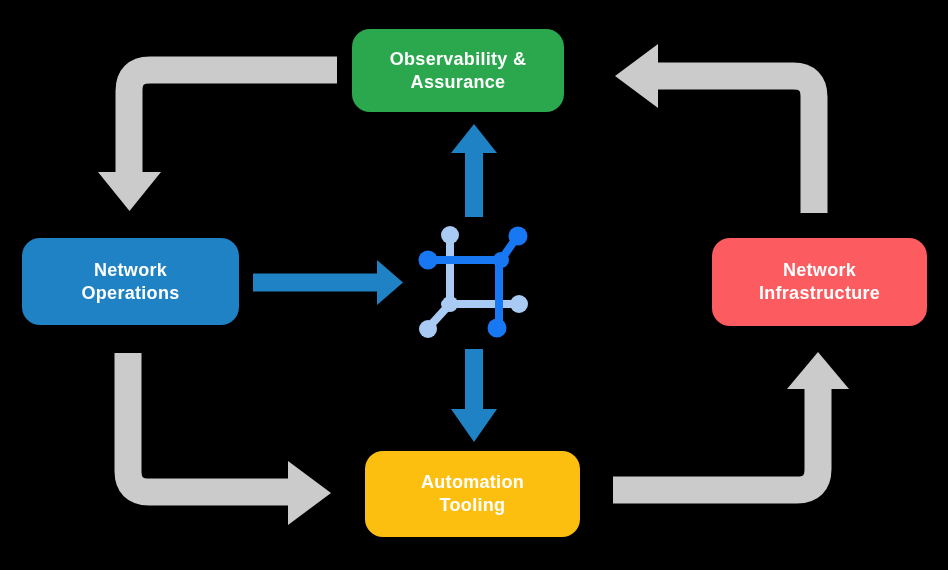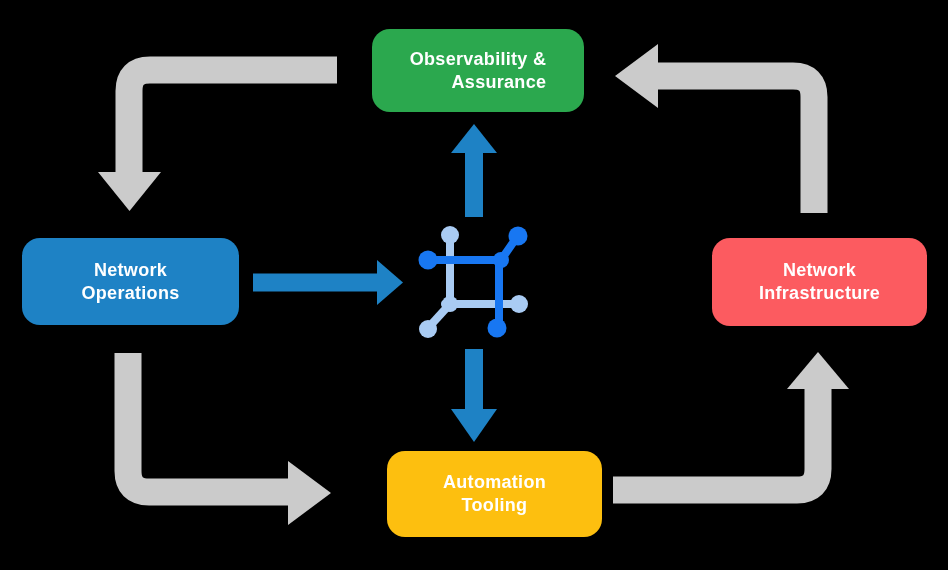--- a/index.html
+++ b/index.html
@@ -24,24 +24,24 @@
     text-align: center;
   }
   .node .label {
     color: #ffffff;
     font-size: 18px;
     font-weight: 700;
     line-height: 23px;
     letter-spacing: 0.3px;
     white-space: pre-line;
   }
-  #node-observability { left: 372px; top: 29px;  width: 212px; height: 83px; text-align: right; }
+  #node-observability { left: 352px; top: 29px;  width: 212px; height: 83px; }
   #node-operations    { left: 22px;  top: 238px; width: 217px; height: 87px; }
   #node-infrastructure{ left: 712px; top: 238px; width: 215px; height: 88px; }
-  #node-automation    { left: 387px; top: 451px; width: 215px; height: 86px; }
+  #node-automation    { left: 365px; top: 451px; width: 215px; height: 86px; }
 
   #arrows {
     position: absolute;
     left: 0; top: 0;
     width: 948px;
     height: 570px;
   }
   .gray-stroke { stroke: #CBCBCB; stroke-width: 27; fill: none; }
   .gray-fill   { fill: #CBCBCB; }
   .blue-stroke { stroke: #1E82C5; stroke-width: 18; fill: none; }

